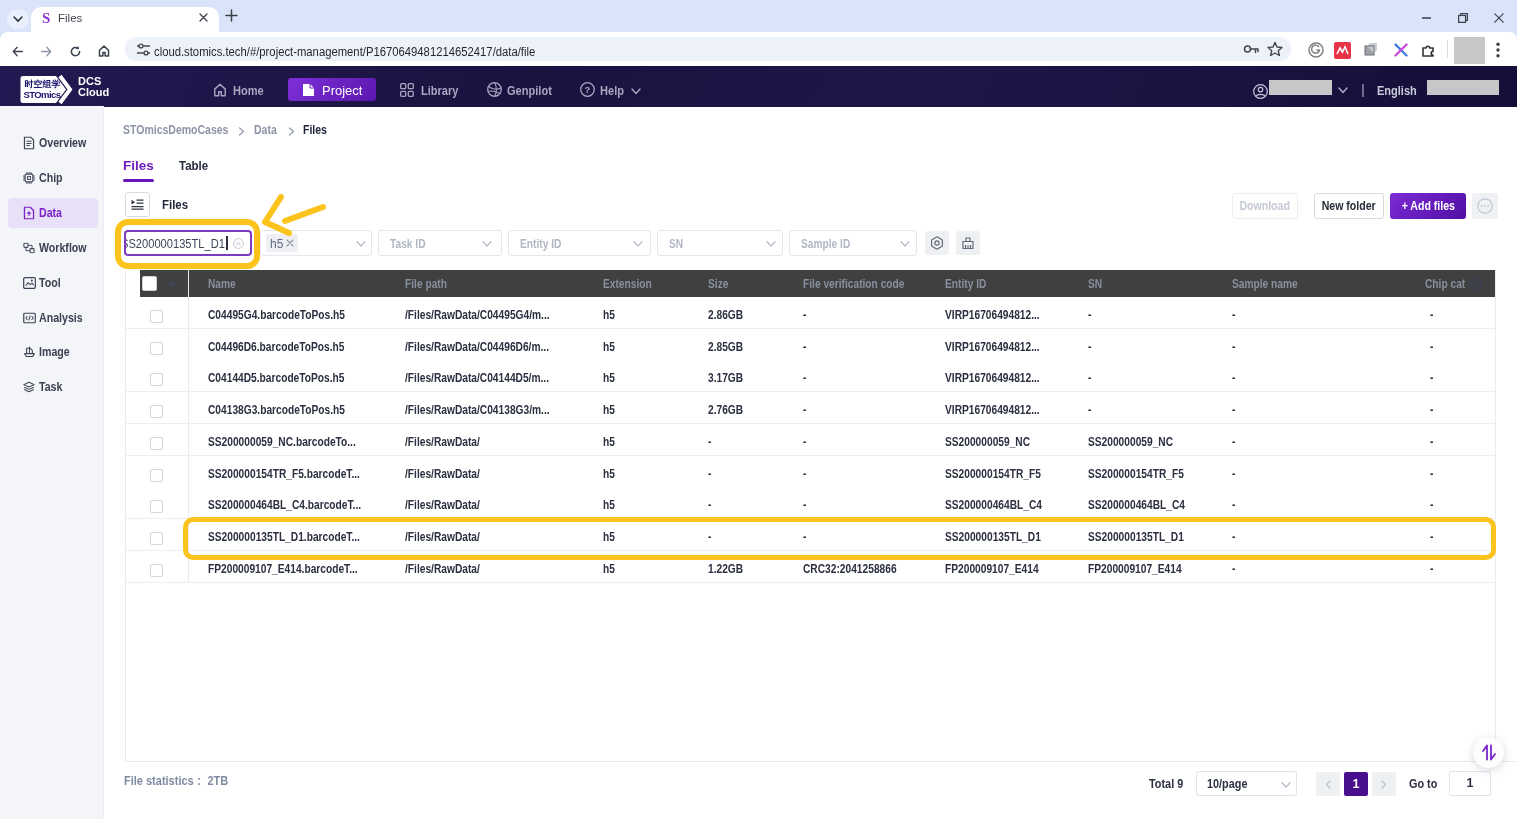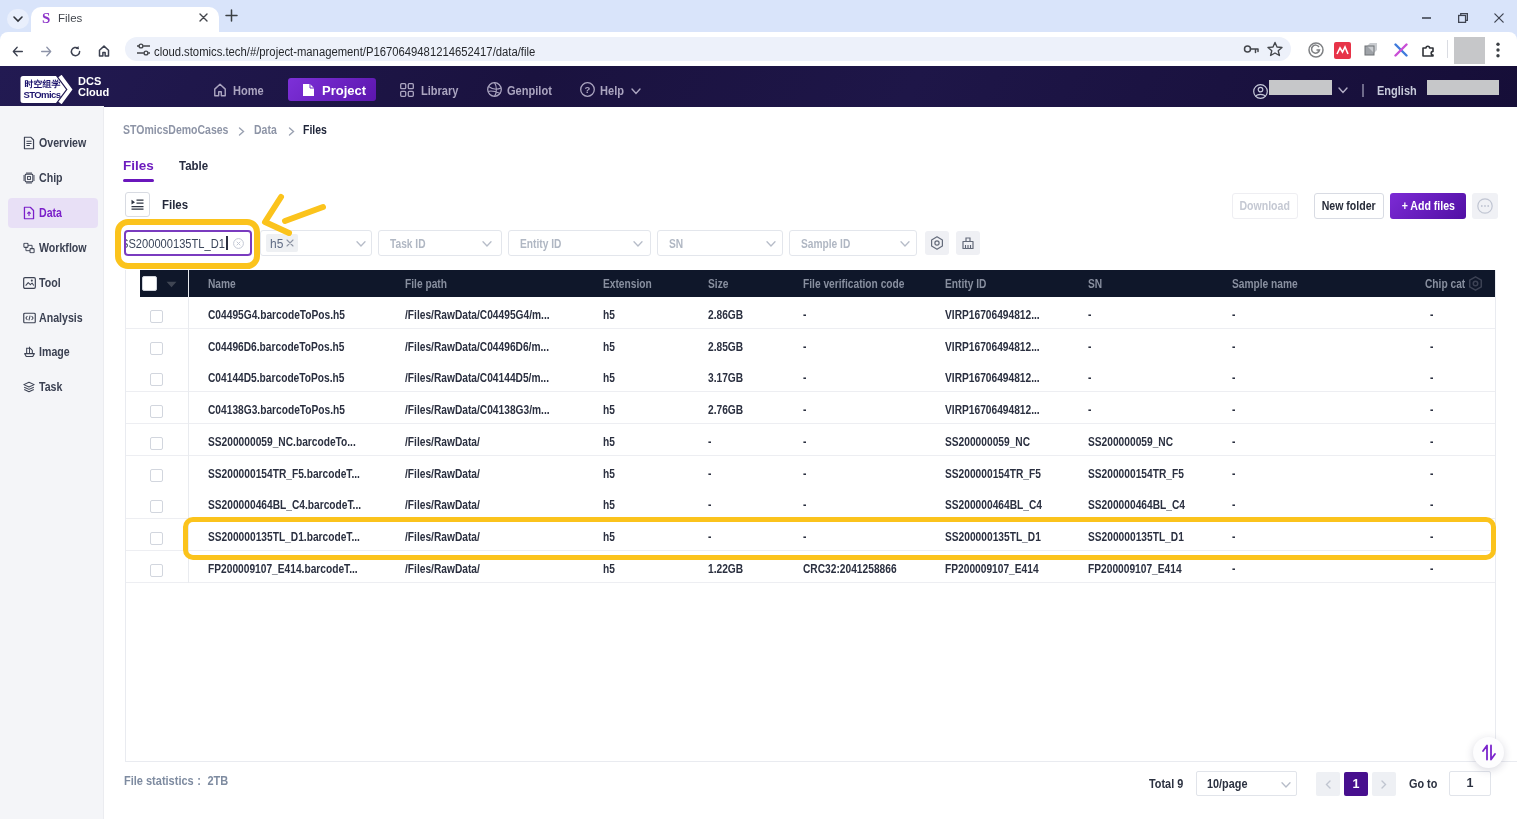--- a/index.html
+++ b/index.html
@@ -41,21 +41,21 @@
 
   .selbox { top:230px; height:26px; border:1px solid #e3e6ec; border-radius:3px; background:#fff; }
   .ph { position:absolute; left:11px; top:6px; font-size:12px; color:#b0b7c3; font-weight:700; transform:scaleX(0.85); transform-origin:0 50%; white-space:nowrap; }
   .chev { position:absolute; top:10px; }
   .sqbtn { top:231px; width:24px; height:24px; background:#eff0f4; border-radius:3px; }
 
   .btn { top:193px; height:26px; border-radius:3px; font-size:12px; font-weight:700; text-align:center; line-height:24px; }
   .btn span { display:inline-block; transform:scaleX(0.88); }
 
   
-  .thead { left:140px; top:270px; width:1356px; height:27px; background:#0f172a; }
+  .thead { left:140px; top:270px; width:1356px; height:27px; background:#404040; }
   .th { position:absolute; top:7px; font-size:12px; color:#888f9f; font-weight:700; transform:scaleX(0.85); transform-origin:0 50%; white-space:nowrap; }
   .row { left:125px; width:1371px; height:32px; border-bottom:1px solid #edeef2; background:#fff; }
   .td { position:absolute; top:11px; font-size:12px; color:#2b3040; font-weight:700; transform:scaleX(0.85); transform-origin:0 50%; white-space:nowrap; }
   .cbx { position:absolute; left:25px; top:13px; width:13px; height:13px; border:1px solid #d2d6de; border-radius:2px; background:#fff; }
 
   
   .tooltip { left:334px; top:182px; width:256px; height:101px; background:rgba(82,82,82,0.8); border-radius:2px; color:#fff; font-size:16.5px; font-weight:700; text-align:center; line-height:21.5px; padding-top:19px; }
   .hlbox1 { left:115px; top:219px; width:145px; height:50px; border:6px solid #fbc31c; border-radius:13px; }
   .hlbox2 { left:183px; top:517px; width:1313px; height:43px; border:5px solid #fbc31c; border-radius:10px; }
 
@@ -164,21 +164,21 @@
 
   <svg class="abs" style="left:213px;top:83px" width="14" height="14" viewBox="0 0 16 16">
       <path d="M2 7 L8 1.5 L14 7 V14.5 H9.5 V10 H6.5 V14.5 H2 Z" stroke="#aba5c0" stroke-width="1.6" fill="none" stroke-linejoin="round"></path>
     </svg>
   <div class="abs navitem" style="left:233px;top:83px;">Home</div>
   <div class="abs projbtn"></div>
   <svg class="abs" style="left:302px;top:83px" width="13" height="14" viewBox="0 0 13 14">
       <path d="M1 1 H8 L12 5 V13 H1 Z" fill="#fff"></path>
       <path d="M8 1 L8 5 L12 5" fill="none" stroke="#6d28c8" stroke-width="1"></path>
     </svg>
-  <div class="abs" style="left:322px;top:83px;color:#fff;font-size:13px;font-weight:700;">Project</div>
+  <div class="abs" style="left:322px;top:83px;color:#fff;font-size:13px;font-weight:400;">Project</div>
   <svg class="abs" style="left:400px;top:83px" width="14" height="14" viewBox="0 0 14 14">
       <rect x="0.7" y="0.7" width="5" height="5" rx="1" stroke="#aba5c0" stroke-width="1.3" fill="none"></rect>
       <rect x="8.3" y="0.7" width="5" height="5" rx="1" stroke="#aba5c0" stroke-width="1.3" fill="none"></rect>
       <rect x="0.7" y="8.3" width="5" height="5" rx="1" stroke="#aba5c0" stroke-width="1.3" fill="none"></rect>
       <rect x="8.3" y="8.3" width="5" height="5" rx="1" stroke="#aba5c0" stroke-width="1.3" fill="none"></rect>
     </svg>
   <div class="abs navitem" style="left:421px;top:83px;">Library</div>
   <svg class="abs" style="left:487px;top:82px" width="15" height="15" viewBox="0 0 15 15">
       <circle cx="7.5" cy="7.5" r="6.8" stroke="#aba5c0" stroke-width="1.3" fill="none"></circle>
       <path d="M7.5 0.7 C10 4 10 11 7.5 14.3 M1.5 4.5 C5 7 10 8 14 6 M1.2 9.5 C5 8 11 10.5 13.5 11.5" stroke="#aba5c0" stroke-width="1.1" fill="none"></path>

